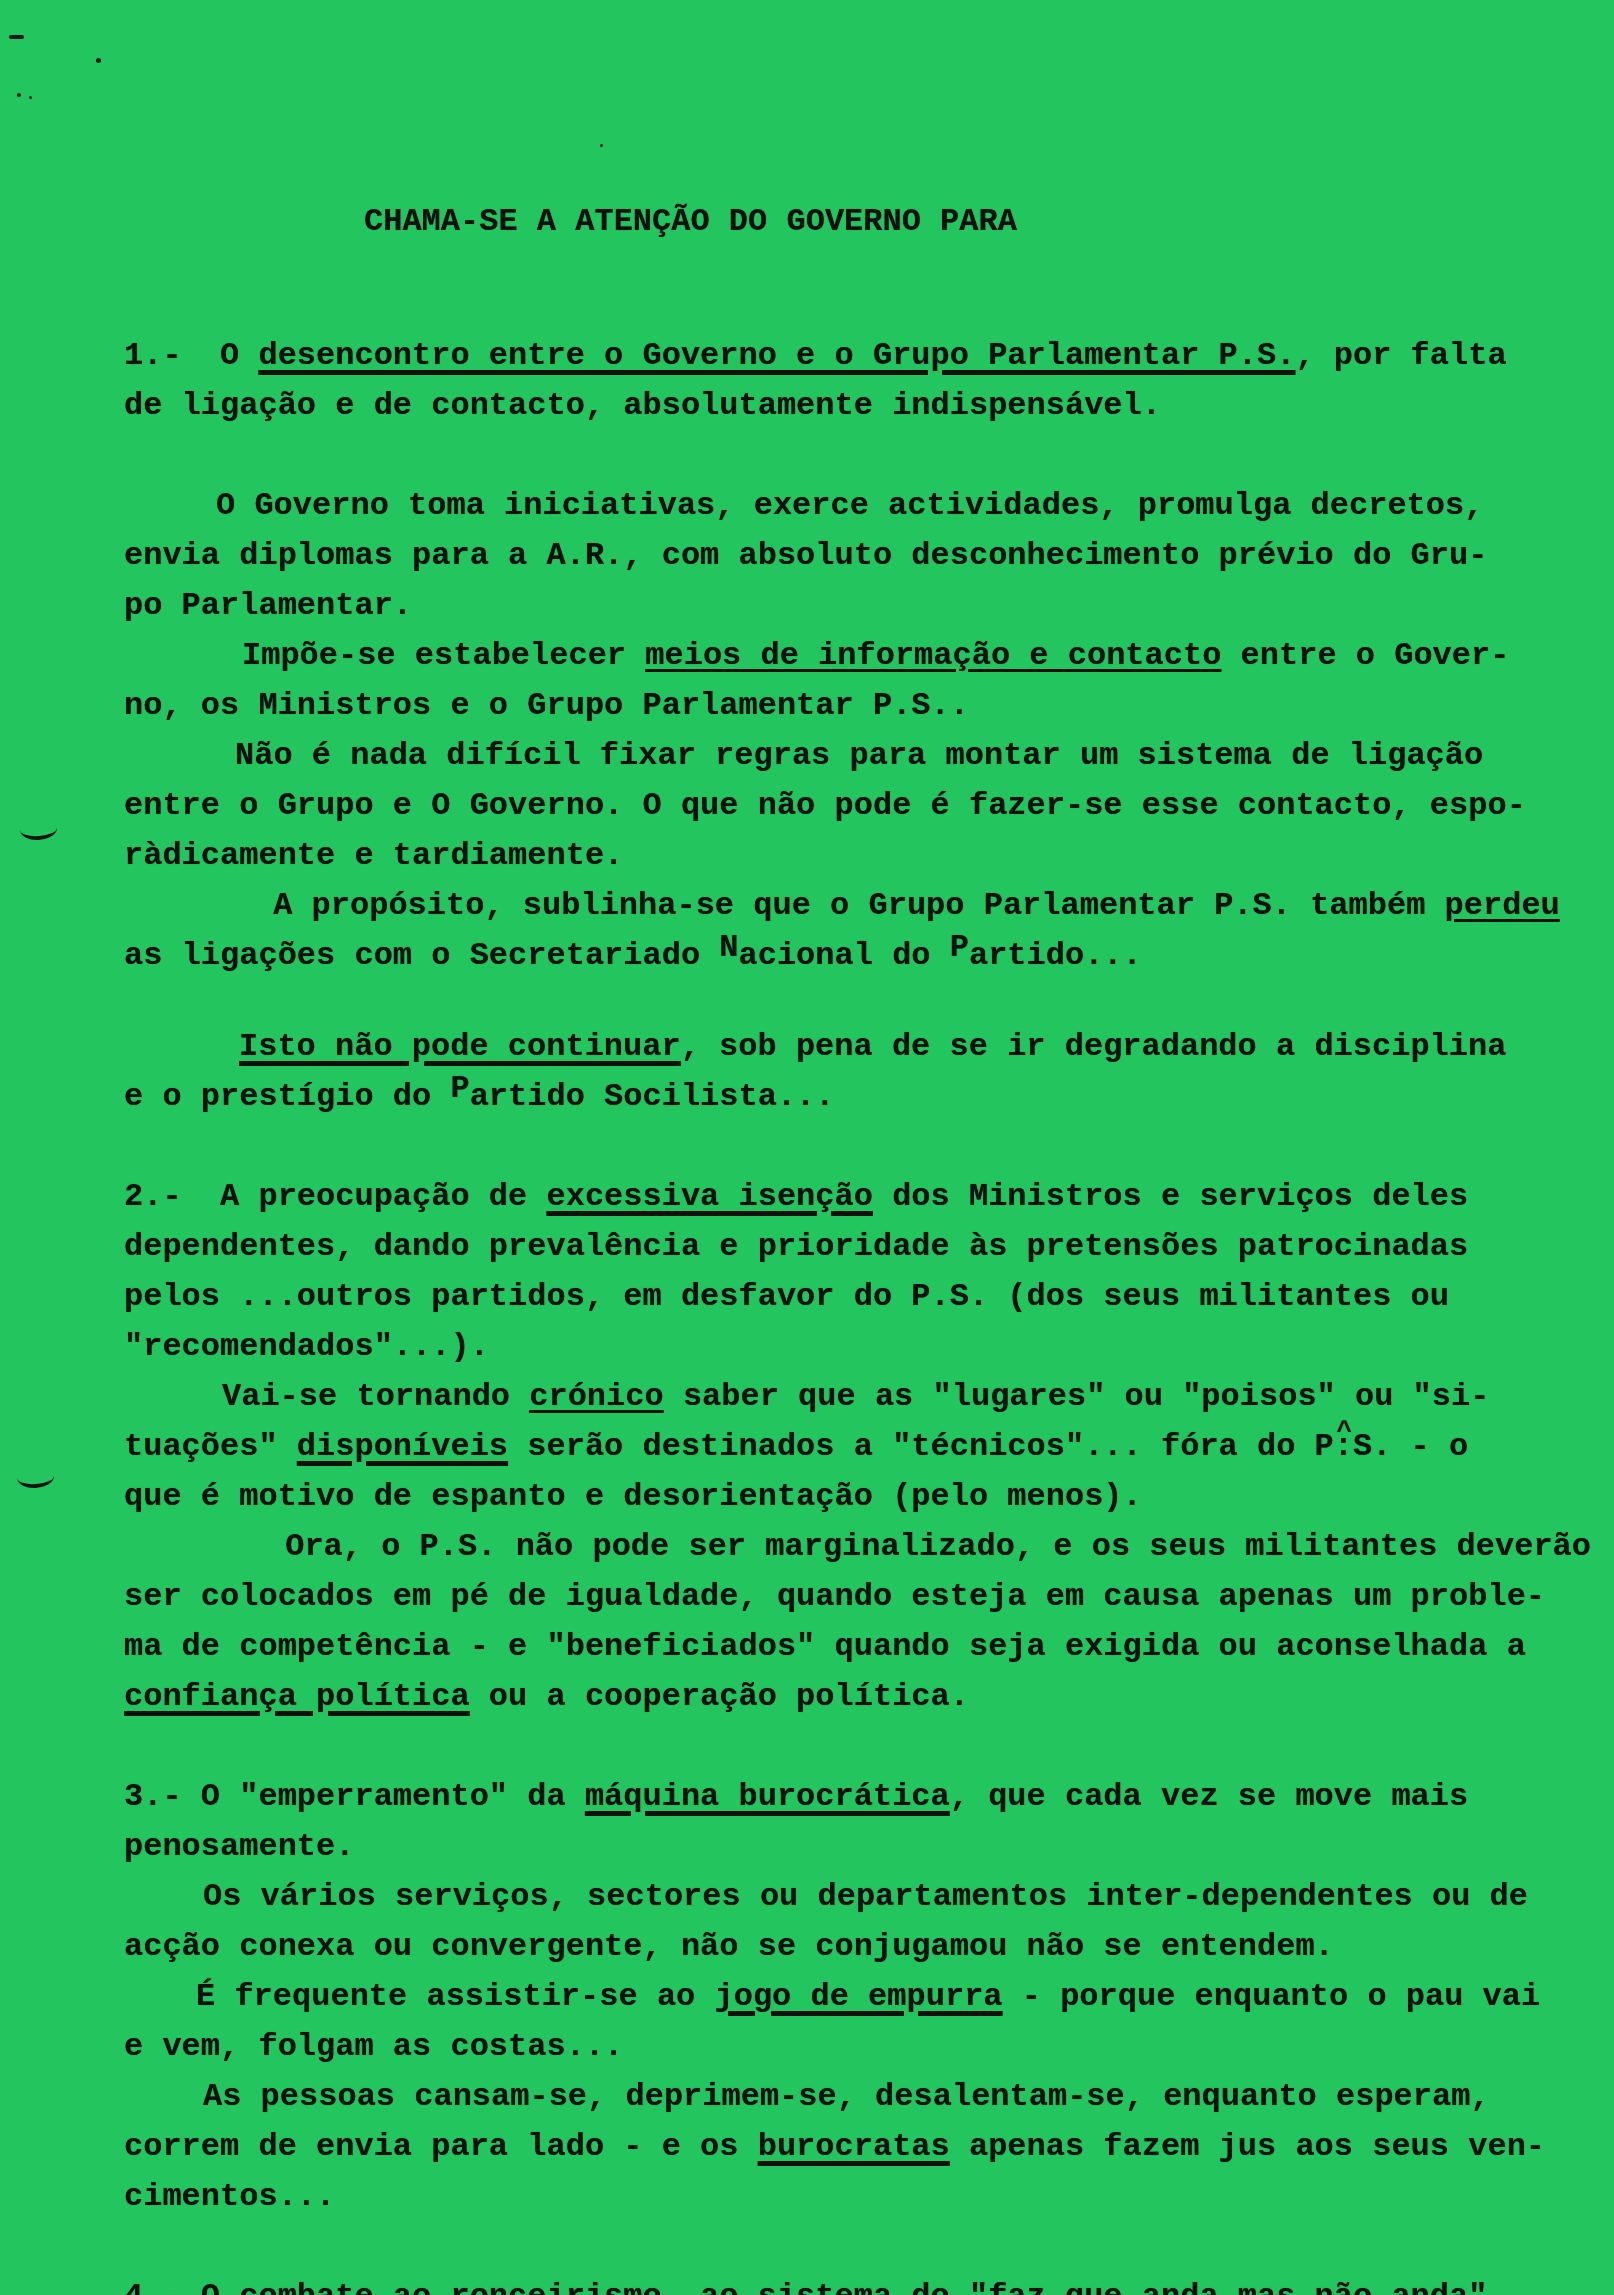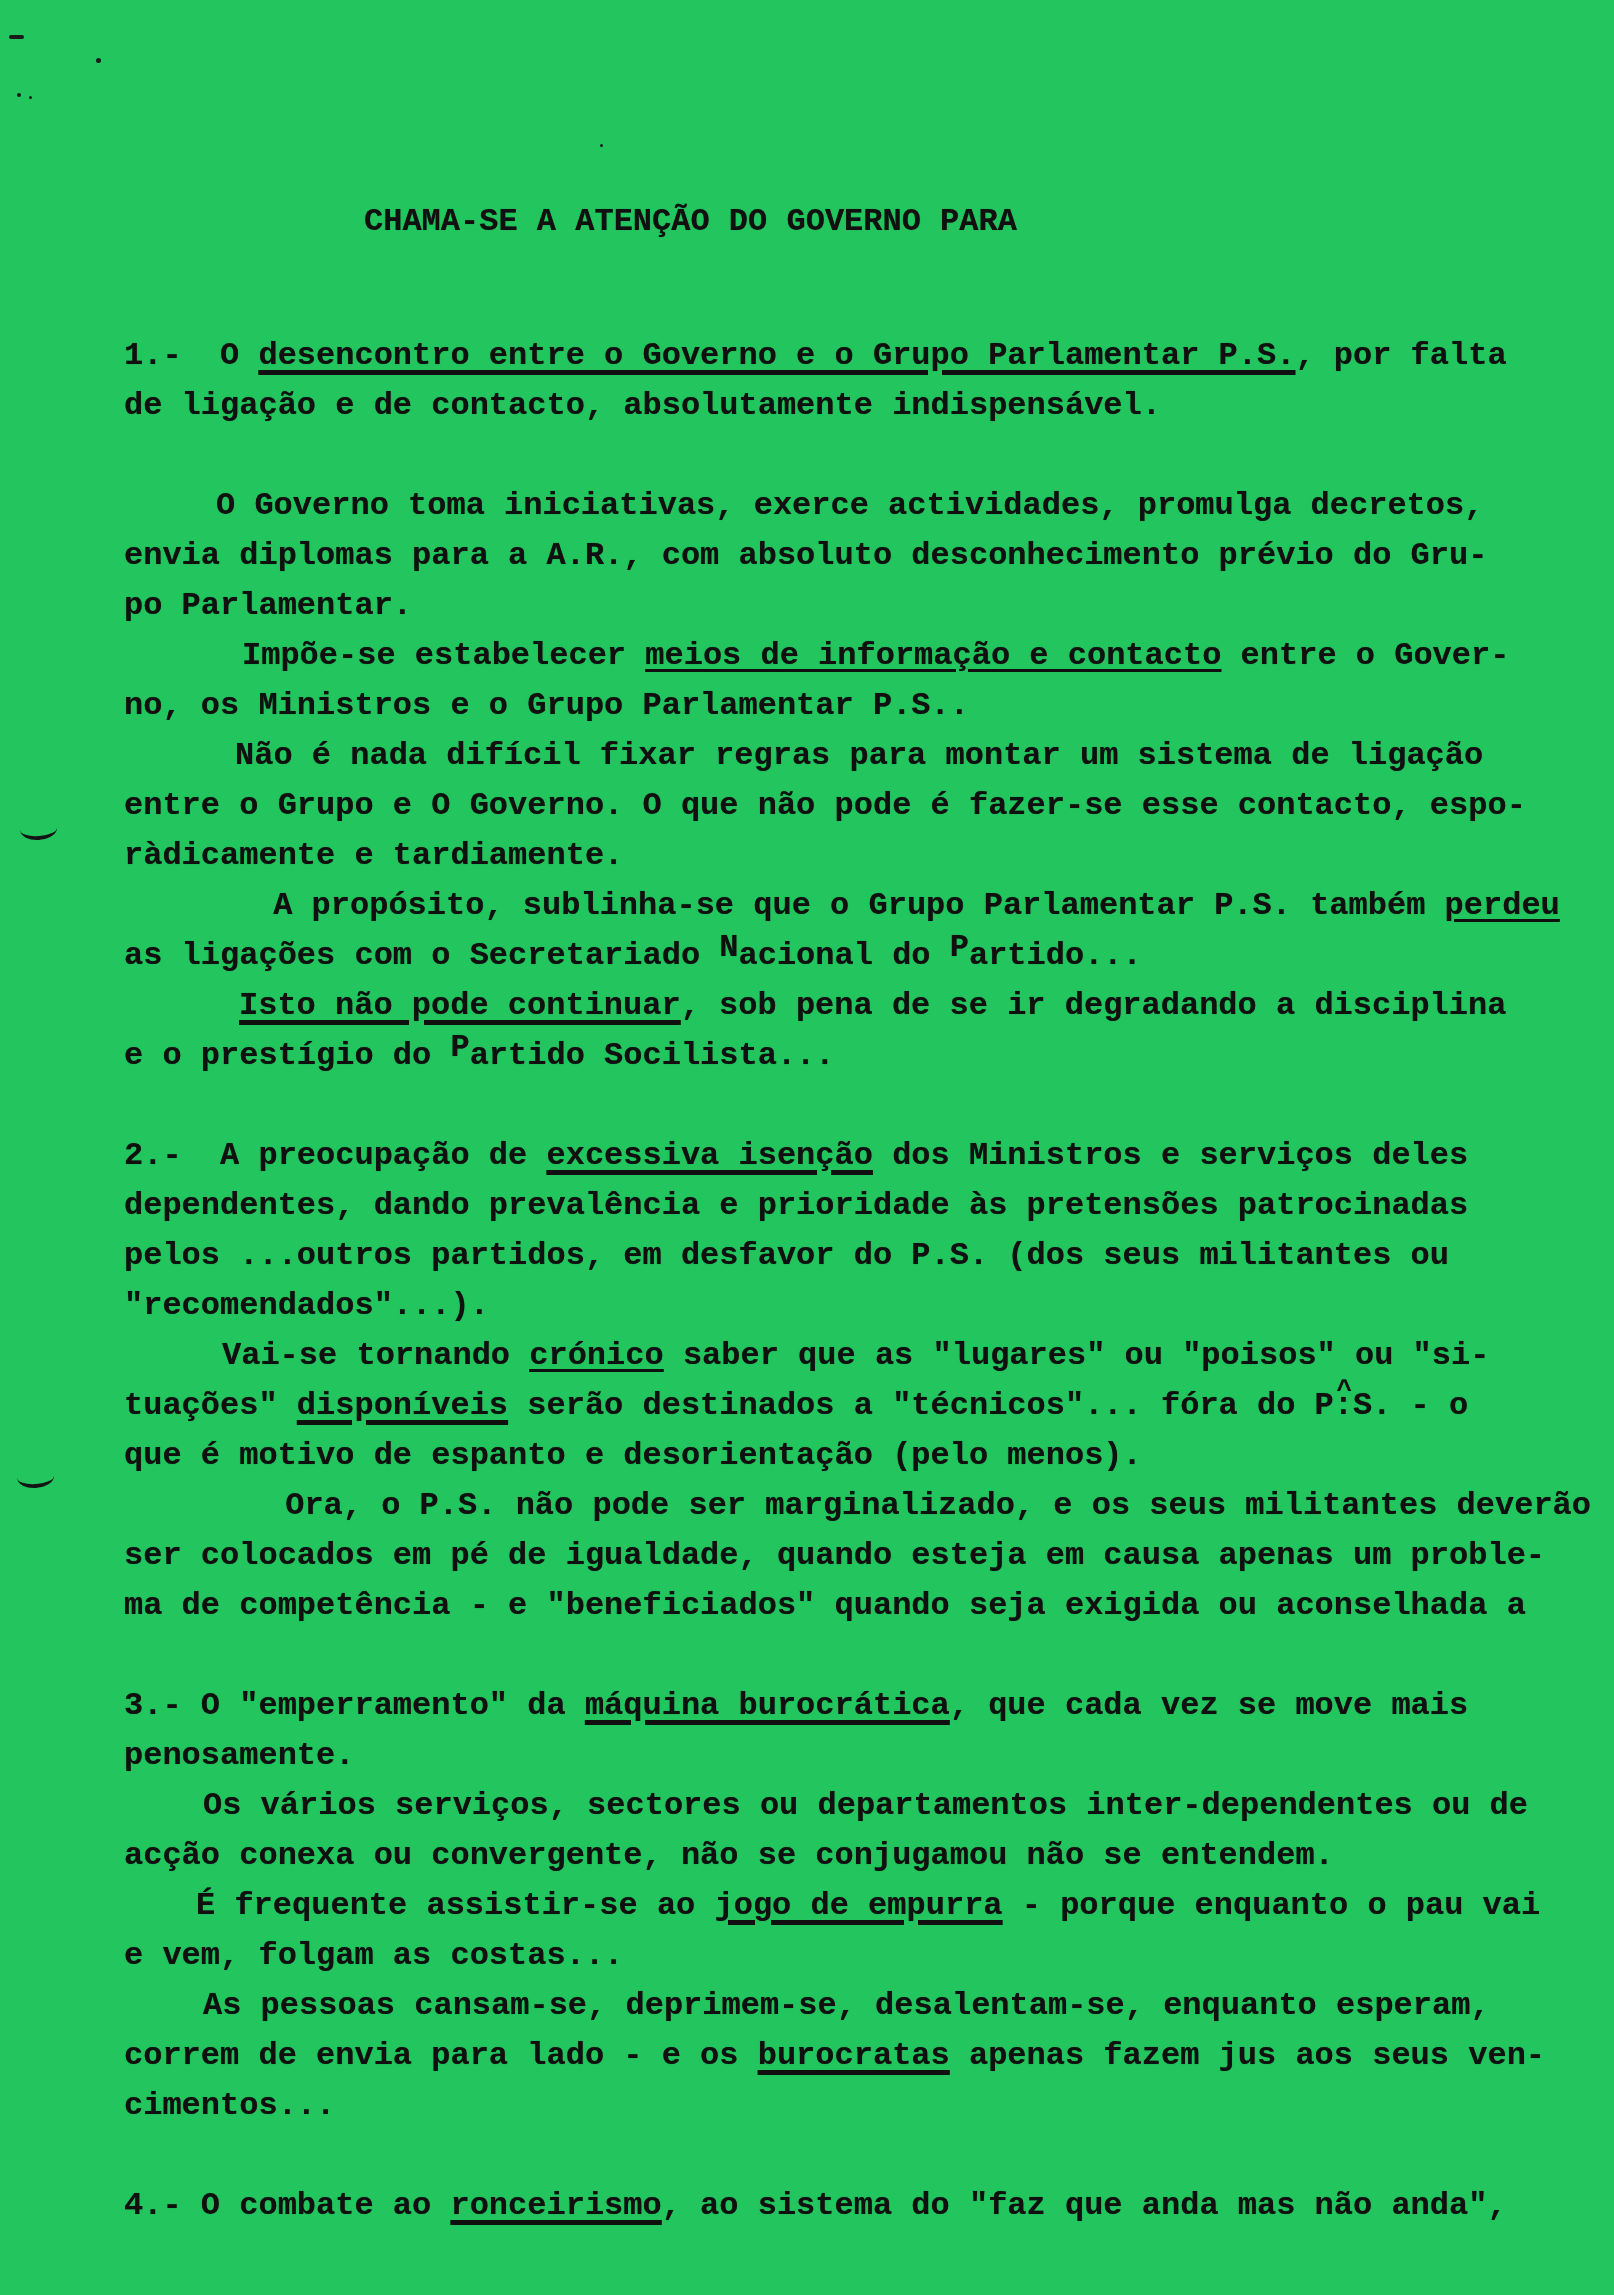--- a/index.html
+++ b/index.html
@@ -63,33 +63,34 @@
       <div class="line" style="padding-left: 92px;"><span>O Governo toma iniciativas, exerce actividades, promulga decretos,</span></div>
       <div class="line"><span>envia diplomas para a A.R., com absoluto desconhecimento prévio do Gru-</span></div>
       <div class="line"><span>po Parlamentar.</span></div>
       <div class="line" style="padding-left: 118px;"><span>Impõe-se estabelecer </span><span class="u">meios de informação e contacto</span><span> entre o Gover-</span></div>
       <div class="line"><span>no, os Ministros e o Grupo Parlamentar P.S..</span></div>
       <div class="line" style="padding-left: 111px;"><span>Não é nada difícil fixar regras para montar um sistema de ligação</span></div>
       <div class="line"><span>entre o Grupo e O Governo. O que não pode é fazer-se esse contacto, espo-</span></div>
       <div class="line"><span>ràdicamente e tardiamente.</span></div>
       <div class="line" style="padding-left: 118px; text-align: center;"><span>A propósito, sublinha-se que o Grupo Parlamentar P.S. também </span><span class="u">perdeu</span></div>
       <div class="line"><span>as ligações com o Secretariado </span><span class="sup">N</span><span>acional do </span><span class="sup">P</span><span>artido...</span></div>
-      <div class="line" style="padding-left: 115px;"><span class="u u2">Isto não pode continuar</span><span>, sob pena de se ir degradando a disciplina</span></div>
+      <div class="line" style="padding-left: 115px; margin-top: 41px;"><span class="u u2">Isto não pode continuar</span><span>, sob pena de se ir degradando a disciplina</span></div>
       <div class="line"><span>e o prestígio do </span><span class="sup">P</span><span>artido Socilista...</span></div>
       <div class="line"></div>
       <div class="line"><span>2.-  A preocupação de </span><span class="u u2">excessiva isenção</span><span> dos Ministros e serviços deles</span></div>
       <div class="line"><span>dependentes, dando prevalência e prioridade às pretensões patrocinadas</span></div>
       <div class="line"><span>pelos ...outros partidos, em desfavor do P.S. (dos seus militantes ou</span></div>
       <div class="line"><span>"recomendados"...).</span></div>
       <div class="line" style="padding-left: 98px;"><span>Vai-se tornando </span><span class="u">crónico</span><span> saber que as "lugares" ou "poisos" ou "si-</span></div>
       <div class="line"><span>tuações" </span><span class="u u2">disponíveis</span><span> serão destinados a "técnicos"... fóra do P</span><span class="caret">^</span><span>:S. - o</span></div>
       <div class="line"><span>que é motivo de espanto e desorientação (pelo menos).</span></div>
       <div class="line" style="padding-left: 98px; text-align: right;"><span>Ora, o P.S. não pode ser marginalizado, e os seus militantes deverão</span></div>
       <div class="line"><span>ser colocados em pé de igualdade, quando esteja em causa apenas um proble-</span></div>
       <div class="line"><span>ma de competência - e "beneficiados" quando seja exigida ou aconselhada a</span></div>
+      <div class="line"><span class="u u2">confiança política</span><span> ou a cooperação política.</span></div>
       <div class="line"></div>
       <div class="line"><span>3.- O "emperramento" da </span><span class="u u2">máquina burocrática</span><span>, que cada vez se move mais</span></div>
       <div class="line"><span>penosamente.</span></div>
       <div class="line" style="padding-left: 79px;"><span>Os vários serviços, sectores ou departamentos inter-dependentes ou de</span></div>
       <div class="line"><span>acção conexa ou convergente, não se conjugamou não se entendem.</span></div>
       <div class="line" style="padding-left: 72px;"><span>É frequente assistir-se ao </span><span class="u u2">jogo de empurra</span><span> - porque enquanto o pau vai</span></div>
       <div class="line"><span>e vem, folgam as costas...</span></div>
       <div class="line" style="padding-left: 79px;"><span>As pessoas cansam-se, deprimem-se, desalentam-se, enquanto esperam,</span></div>
       <div class="line"><span>correm de envia para lado - e os </span><span class="u u2">burocratas</span><span> apenas fazem jus aos seus ven-</span></div>
       <div class="line"><span>cimentos...</span></div>

